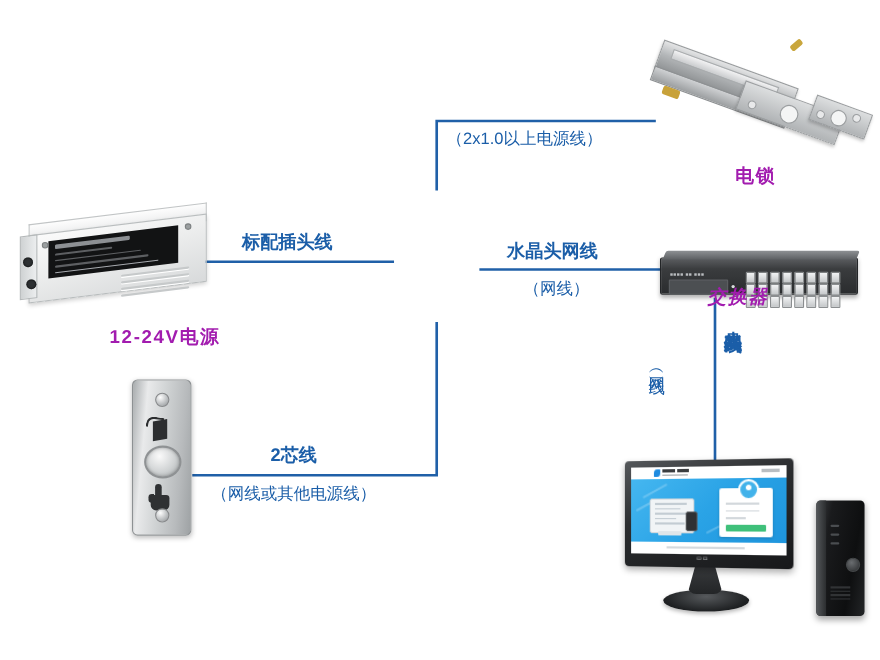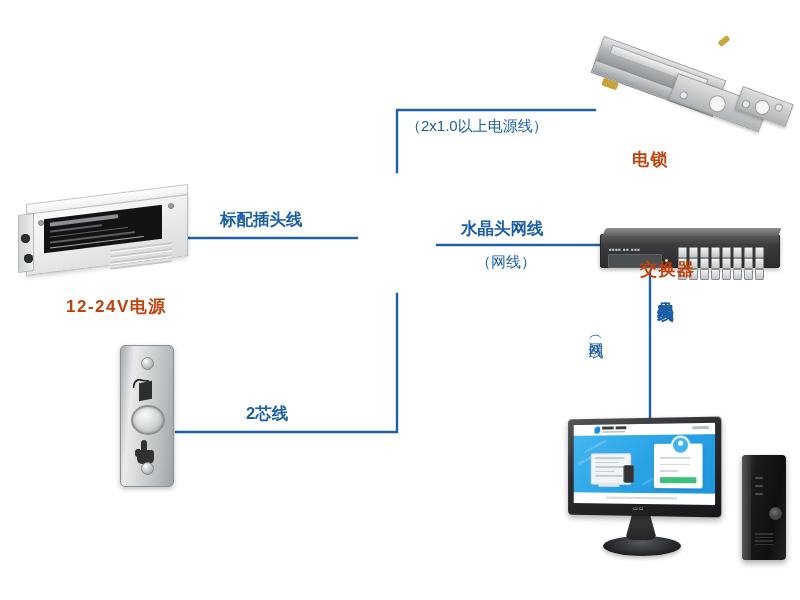--- a/index.html
+++ b/index.html
@@ -9,21 +9,21 @@
     background:#ffffff;
     font-family:"Liberation Sans","DejaVu Sans",sans-serif;
     overflow:hidden;
     position:relative;
   }
   #stage{position:absolute;left:0;top:0;width:800px;height:600px;}
   .lbl{position:absolute;color:#1b5ea8;font-weight:700;white-space:nowrap;}
   .lbl.sub{font-weight:400;color:#1b5ea8;}
   .vlabel{position:absolute;color:#1b5ea8;writing-mode:vertical-rl;text-orientation:upright;white-space:nowrap;letter-spacing:1px;}
   svg.wires{position:absolute;left:0;top:0;width:800px;height:600px;pointer-events:none;}
-  .cap{position:absolute;color:#c2410c;font-weight:700;white-space:nowrap;}
+  .cap{position:absolute;color:#a21caf;font-weight:700;white-space:nowrap;text-align:center;}
 
   
   .psu{position:absolute;left:18px;top:190px;width:182px;height:95px;}
   .psu .body{
     position:absolute;left:8px;top:14px;width:160px;height:60px;
     background:linear-gradient(170deg,#fbfbfb 0%,#eceded 45%,#d8dadb 100%);
     border:1px solid #b9bdbe;
     transform:skewY(-7deg);
     box-shadow:0 2px 4px rgba(0,0,0,.18);
   }
@@ -271,21 +271,21 @@
       <i></i>
         <i></i>
         <i></i>
         <i></i>
     </div>
     <div class="hole h1"></div>
     <div class="hole h2"></div>
     <div class="scr" style="left:150px;top:13px;"></div>
     <div class="scr" style="left:20px;top:30px;"></div>
   </div>
-  <div class="cap t-cap-big" style="left:66px;top:295px;width:140px;">12-24V电源</div>
+  <div class="cap t-cap-big" style="left:80px;top:295px;width:140px;">12-24V电源</div>
 
 
   <div class="lock">
     <div class="bolt">
       <div class="boltin"></div>
     </div>
     <div class="boltface"></div>
     <div class="wire"></div>
     <div class="wire2"></div>
     <div class="plateL">
@@ -328,21 +328,21 @@
           <i></i>
           <i></i>
           <i></i>
           <i></i>
           <i></i>
           <i></i>
       </div>
     </div>
     <div class="topedge"></div>
   </div>
-  <div class="cap t-cap-big" style="left:640px;top:258px;width:110px;">交换器</div>
+  <div class="cap t-cap-big" style="left:616px;top:258px;width:110px;font-style:italic;">交换器</div>
 
   <div class="exitb">
     <div class="plate"></div>
     <div class="scr s1"></div>
     <div class="door">
       <div class="arrow"></div>
         <div class="leaf"></div>
     </div>
     <div class="btn"></div>
     <div class="hand">
@@ -414,17 +414,18 @@
   </div>
 
   <div class="lbl sub t-sub" style="left:406px;top:117px;">（2x1.0以上电源线）</div>
 
   <div class="lbl t-main" style="left:220px;top:209px;">标配插头线</div>
 
   <div class="lbl t-main" style="left:461px;top:218px;">水晶头网线</div>
   <div class="lbl sub t-sub" style="left:476px;top:253px;">（网线）</div>
 
   <div class="lbl t-main" style="left:246px;top:403px;">2芯线</div>
+  <div class="lbl sub t-sub" style="left:192px;top:440px;">（网线或其他电源线）</div>
 
   <div class="vlabel t-main" style="left:655px;top:288px;font-weight:700;">水晶头网线</div>
   <div class="vlabel t-sub" style="left:586px;top:330px;">（网线）</div>
 
 </div>
 
 </body></html>

